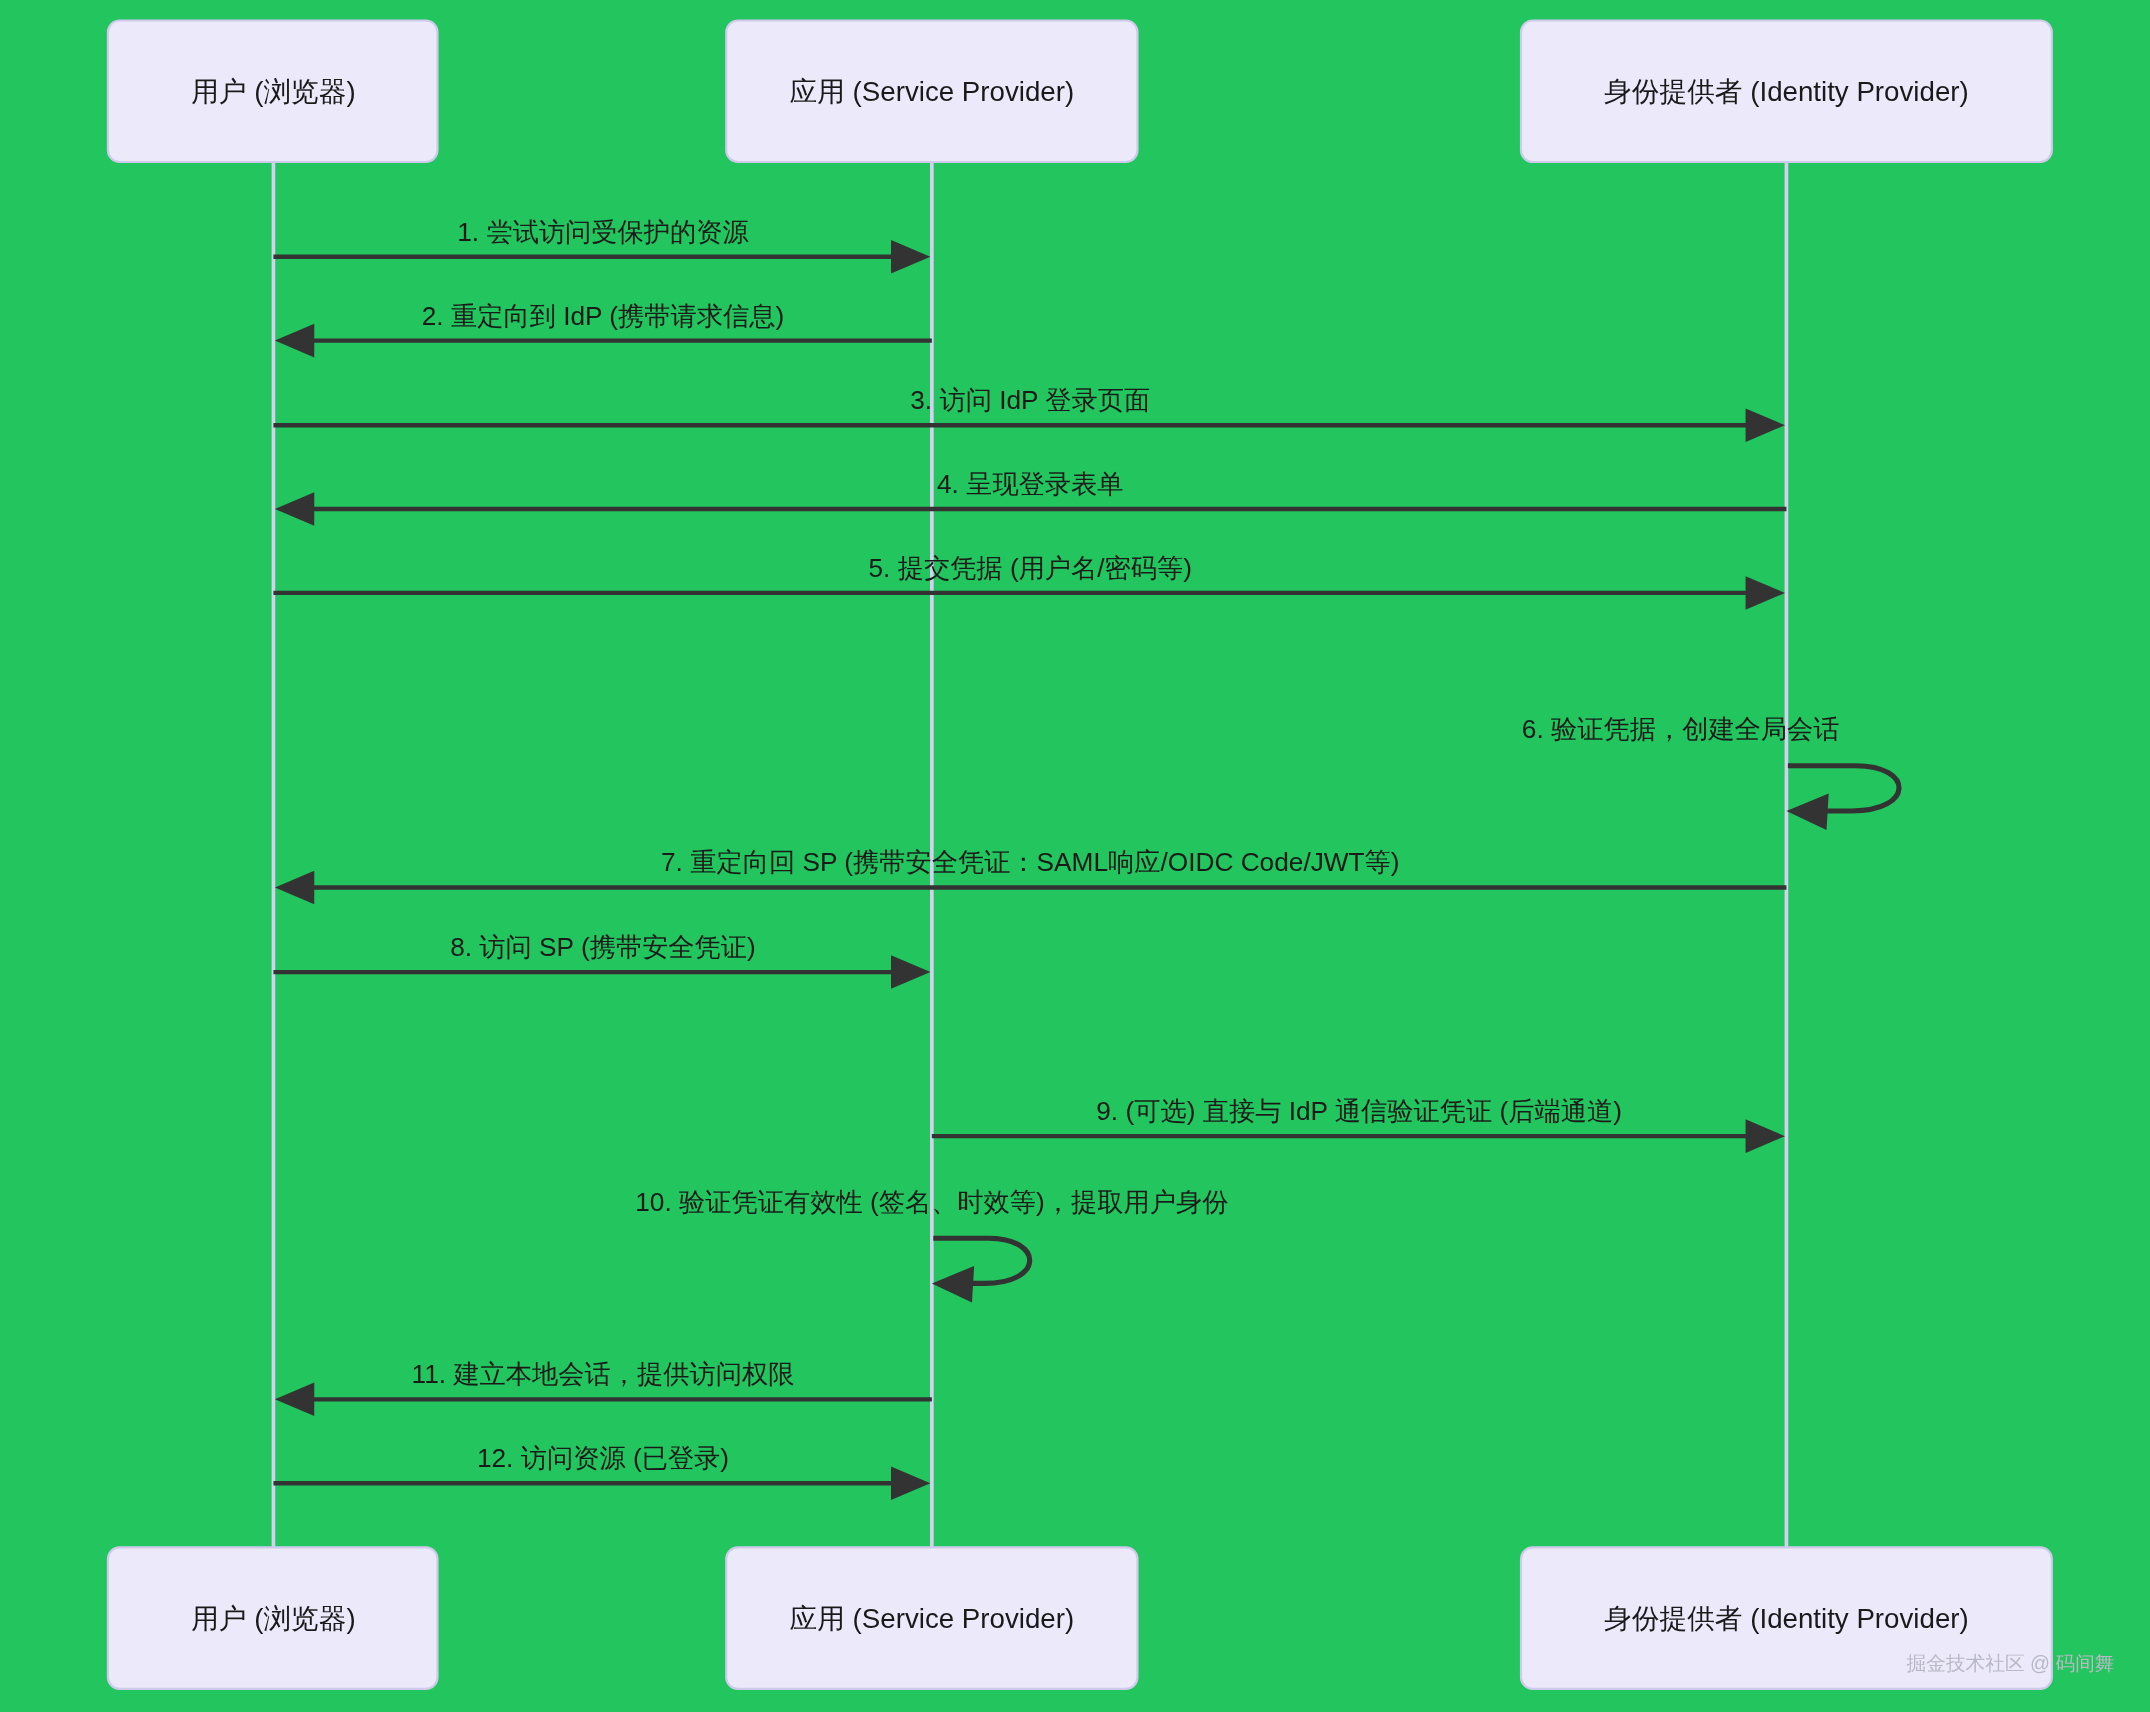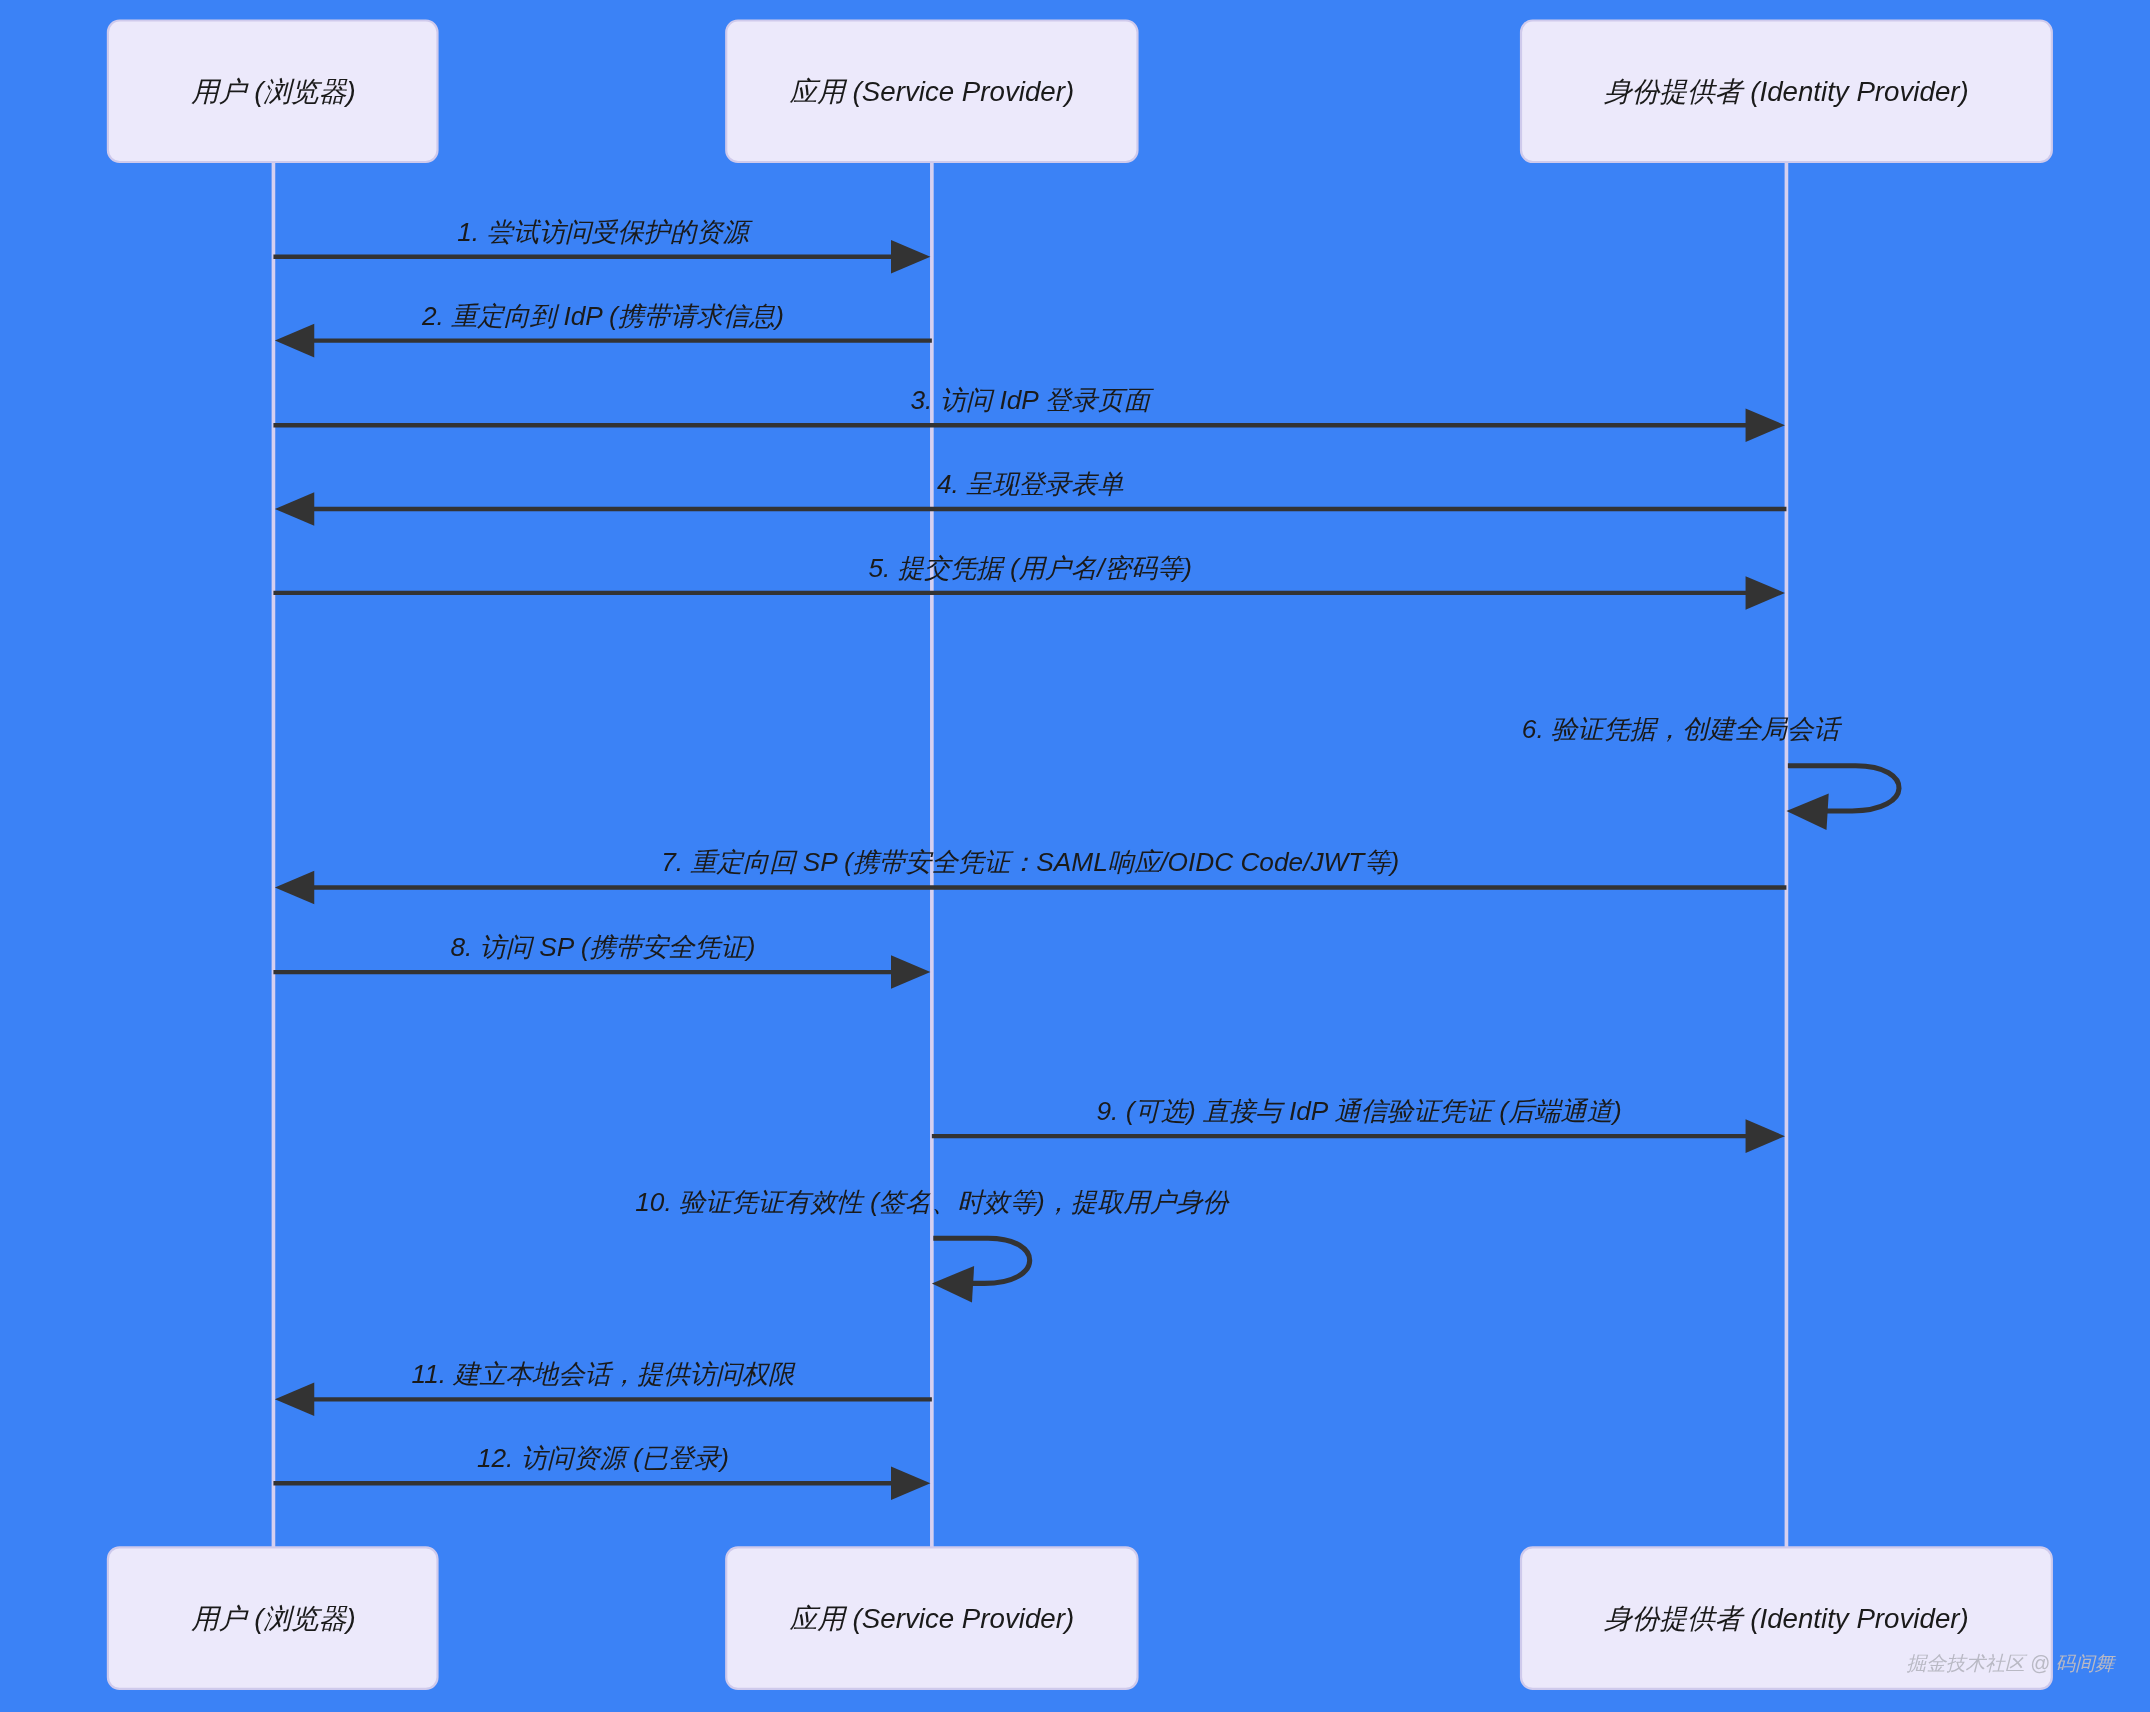--- a/index.html
+++ b/index.html
@@ -7,23 +7,22 @@
     padding: 0;
     background: #ffffff;
   }
   body {
     font-family: "Liberation Sans", "DejaVu Sans", sans-serif;
   }
   #diagram-root {
     position: relative;
     width: 2151px;
     height: 1713px;
-    background: #3b82f6;
+    background: #22c55e;
     overflow: hidden;
-    font-style: italic;
   }
   #seq-svg {
     position: absolute;
     left: 0;
     top: 0;
     width: 2151px;
     height: 1713px;
   }
   .actor-box-rect {
     fill: #ECE9FB;

